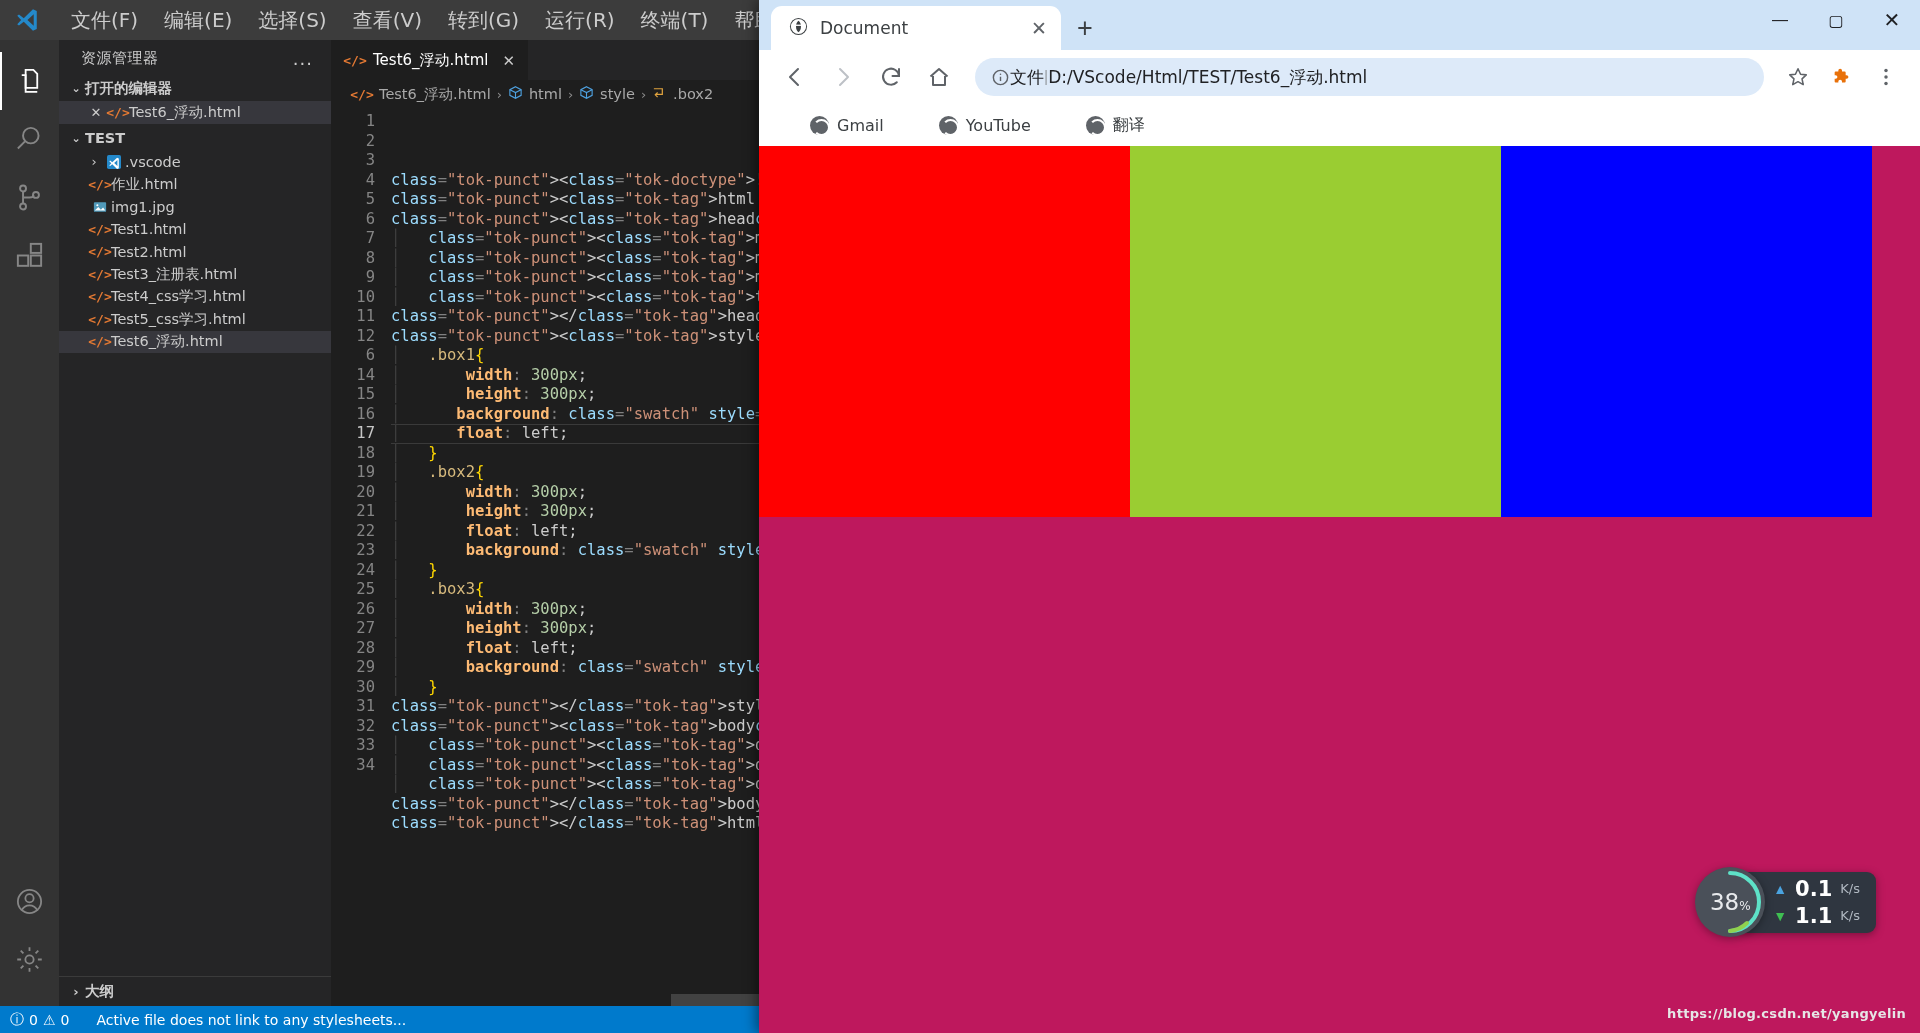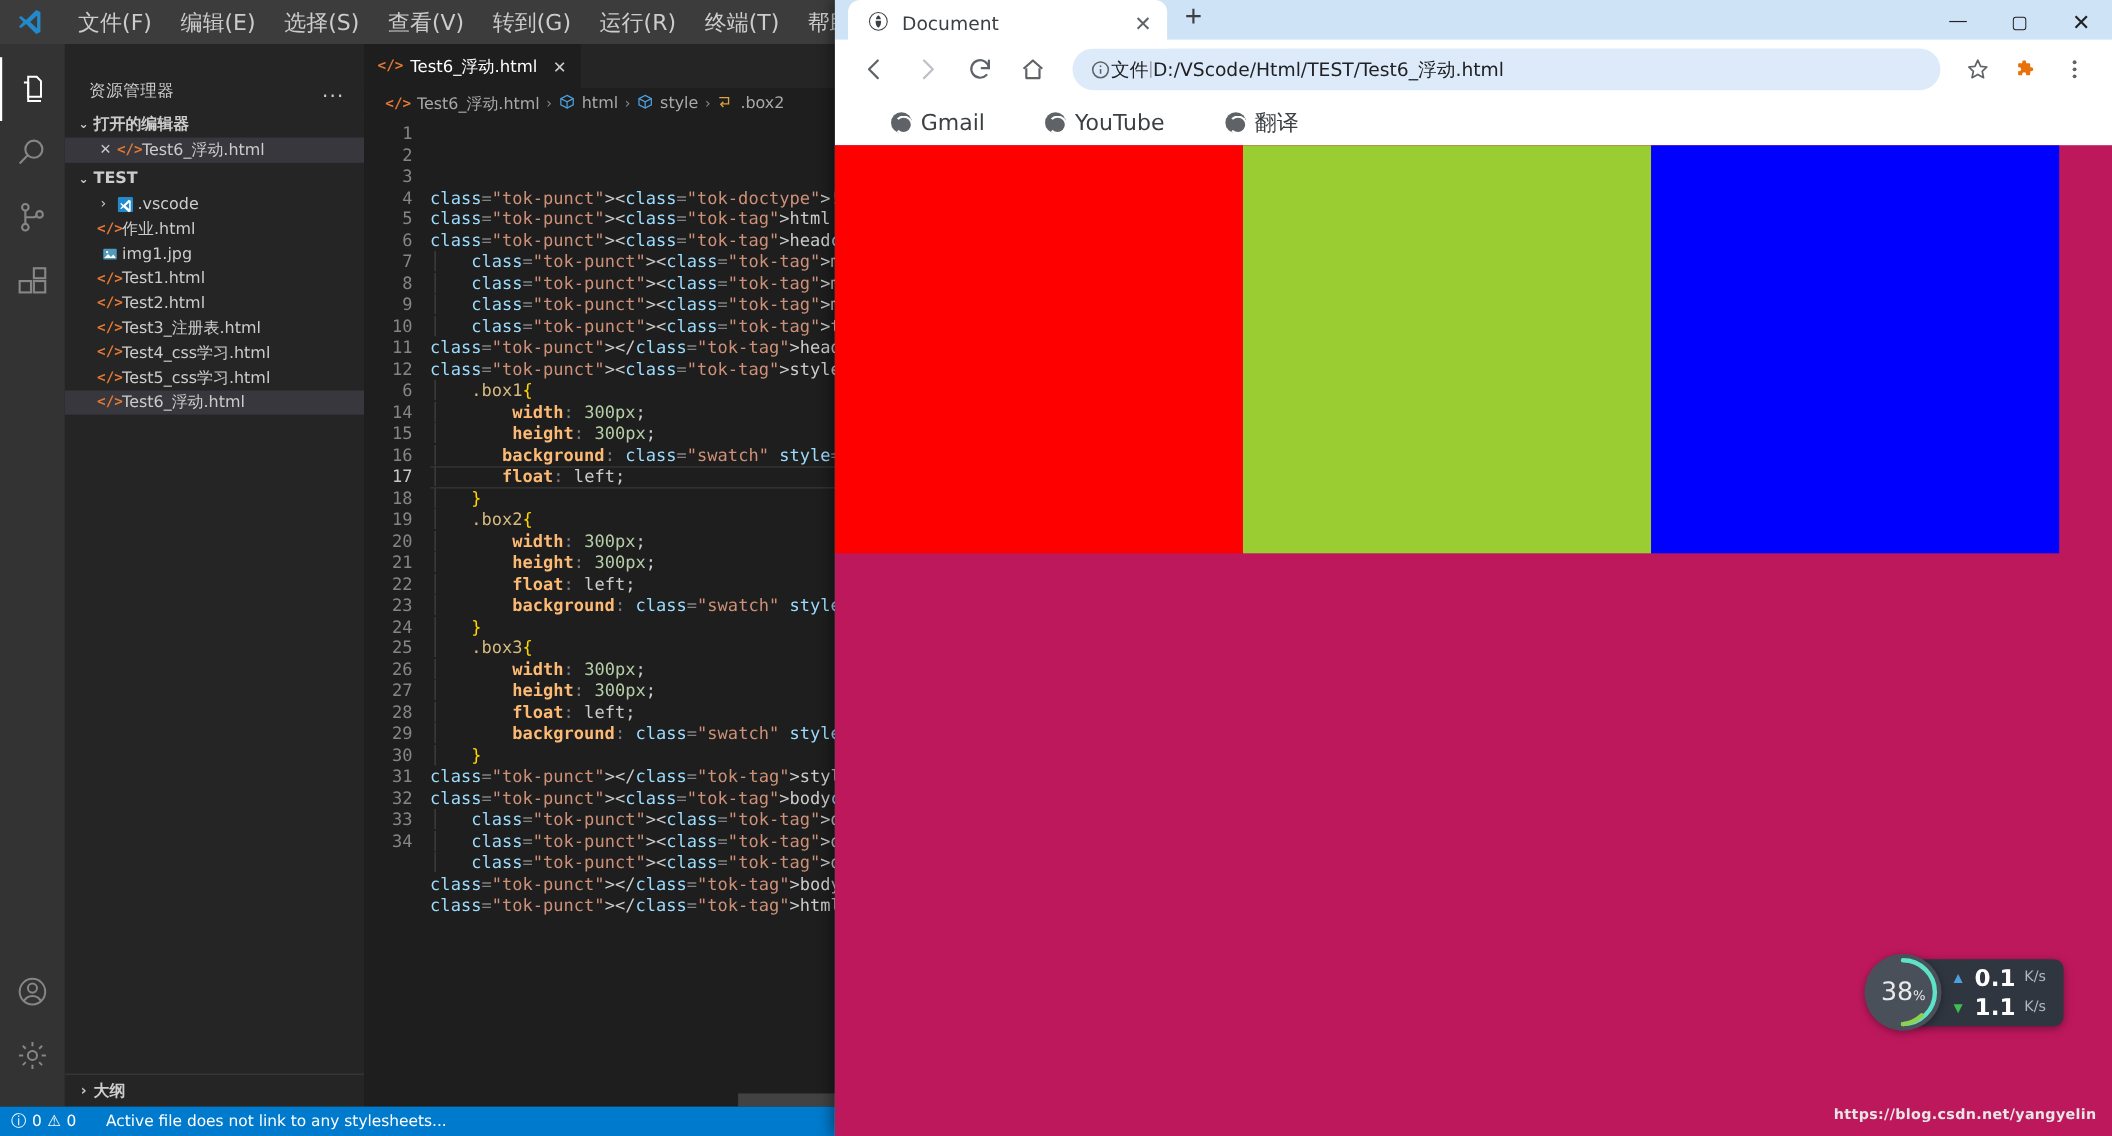--- a/index.html
+++ b/index.html
@@ -47,21 +47,20 @@
     content: ""; position: absolute; left: 0; top: 0; bottom: 0; width: 2px; background: #ffffff;
   }
   .act-icon svg { width: 31px; height: 31px; }
   .act-spacer { flex: 1; }
 
   .sidebar { width: 272px; background: #252526; flex: none; display: flex; flex-direction: column; position: relative; }
   .sb-header {
     height: 36px; display: flex; align-items: center; justify-content: space-between;
     padding: 0 18px 0 22px; font-size: 15px; color: #cccccc; letter-spacing: .5px;
     font-family: "DejaVu Sans", sans-serif;
-    margin-top: 24px;
   }
   .sb-dots { font-size: 18px; color: #cccccc; letter-spacing: 1px; }
   .sb-section-head {
     height: 25px; display: flex; align-items: center; font-size: 14.5px; font-weight: bold;
     color: #cccccc; padding-left: 8px; font-family: "DejaVu Sans", sans-serif;
   }
   .chev { width: 18px; display: inline-flex; justify-content: center; font-size: 11px; color: #cccccc; }
   .row {
     height: 22.5px; display: flex; align-items: center; font-size: 14.5px; color: #cccccc;
     padding-left: 8px; white-space: nowrap; font-family: "DejaVu Sans", sans-serif;
@@ -137,21 +136,21 @@
   .sb-msg { margin-left: 20px; }
   .sb-right { margin-left: auto; padding-right: 12px; display: flex; gap: 20px; }
 
   
   .browser {
     position: absolute; left: 759px; top: 0; width: 1161px; height: 1033px;
     background: #ffffff; box-shadow: -3px 0 12px rgba(0,0,0,.45);
     display: flex; flex-direction: column; overflow: hidden;
   }
   .br-titlebar {
-    height: 36px; background: #cfe3f7; display: flex; flex: none; position: relative;
+    height: 50px; background: #cfe3f7; display: flex; align-items: flex-end; flex: none; position: relative;
   }
   .br-tab {
     margin-left: 12px; height: 44px; background: #ffffff; border-radius: 11px 11px 0 0;
     display: flex; align-items: center; padding: 0 14px 0 18px; min-width: 290px; gap: 12px;
   }
   .br-tab-title { font-size: 17px; color: #3c4043; flex: 1; font-family: "DejaVu Sans", sans-serif; }
   .br-tab-close { font-size: 19px; color: #5f6368; }
   .br-newtab { font-size: 27px; color: #3c4043; margin-left: 16px; margin-bottom: 6px; font-weight: 300; }
   .win-ctrls {
     position: absolute; right: 0; top: 0; height: 40px; display: flex; align-items: center;
@@ -178,21 +177,21 @@
   .omni-scheme { font-size: 17px; color: #202124; font-family: "DejaVu Sans", sans-serif; }
   .omni-div { color: #9aa0a6; font-size: 16px; }
   .omni-url { font-size: 17px; color: #202124; font-family: "DejaVu Sans", sans-serif; }
   .tb-icon {
     width: 40px; height: 40px; display: flex; align-items: center; justify-content: center; color: #5f6368;
   }
   .tb-icon svg { width: 22px; height: 22px; }
   .ext-icon { color: #e8710a; }
 
   .br-bookmarks { height: 42px; display: flex; align-items: center; padding: 0 22px; gap: 26px; flex: none; background:#fff; }
-  .bm { display: flex; align-items: center; gap: 8px; font-size: 20px; color: #3c4043; font-family: "DejaVu Sans", sans-serif; padding-left: 29px; }
+  .bm { display: flex; align-items: center; gap: 8px; font-size: 16px; color: #3c4043; font-family: "DejaVu Sans", sans-serif; padding-left: 29px; }
   .bm-ico { width: 19px; height: 19px; border-radius: 50%; background: #5f6368; position: relative; flex: none; }
   .bm-ico::after {
     content: ""; position: absolute; left: 3px; top: 3px; width: 13px; height: 13px;
     border-radius: 50%; border: 2px solid #ffffff; border-left-color: transparent;
   }
 
   .br-content { flex: 1; background: #be185d; position: relative; overflow: hidden; }
   .boxrow { display: flex; }
   .box { width: 371px; height: 371px; }
 

